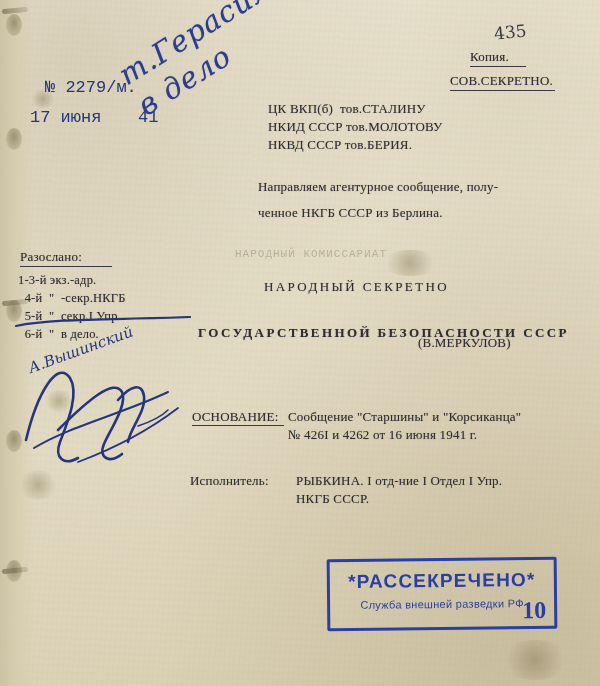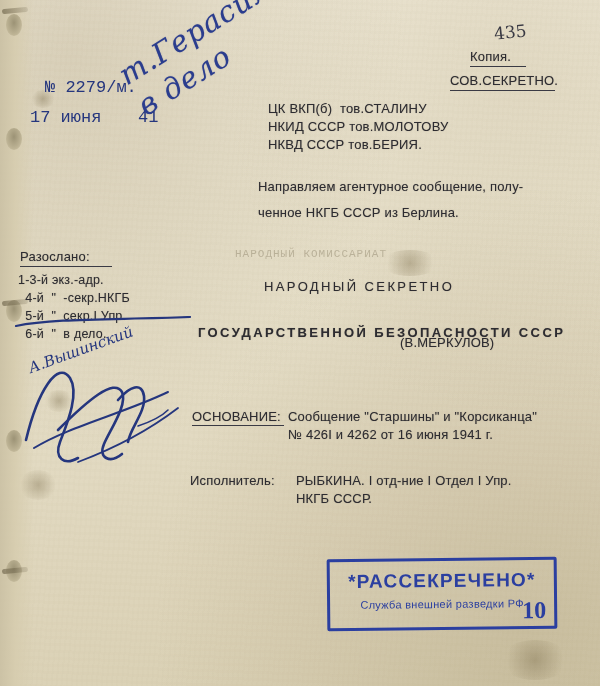--- a/index.html
+++ b/index.html
@@ -60,21 +60,21 @@
   }
   .blot {
     position: absolute;
     border-radius: 50%;
     background: radial-gradient(circle, rgba(110,95,60,.35), rgba(110,95,60,0) 70%);
     pointer-events: none;
   }
   
   .typed {
     position: absolute;
-    font-family: Liberation Sans, sans-serif;
+    font-family: Liberation Serif, serif;
     color: #2d2c31;
     white-space: pre;
     line-height: 1.42;
     letter-spacing: .2px;
     text-shadow: 0 0 1px rgba(60,55,45,.35);
   }
   .t12 { font-size: 12.5px; }
   .t13 { font-size: 13px; }
   .bold { font-weight: bold; margin-top: 28px; }
   .spaced { letter-spacing: 2.4px; }
@@ -226,21 +226,21 @@
 
   <div class="typed t13" style="left:20px; top:248px;">Разослано:</div>
   <div style="position:absolute; left:20px; top:266px; width:92px; height:1px; background:#3a3a44;"></div>
   <div class="typed t12" style="left:18px; top:272px;">1-3-й экз.-адр.</div>
   <div class="typed t12" style="left:18px; top:290px;">  4-й  "  -секр.НКГБ</div>
   <div class="typed t12" style="left:18px; top:308px;">  5-й  "  секр.I Упр.</div>
   <div class="typed t12" style="left:18px; top:326px;">  6-й  "  в дело.</div>
 
   <div class="typed t13 spaced" style="left:264px; top:278px;">НАРОДНЫЙ СЕКРЕТНО</div>
   <div class="typed t13 bold spaced" style="left:198px; top:296px;">ГОСУДАРСТВЕННОЙ БЕЗОПАСНОСТИ СССР</div>
-  <div class="typed t13" style="left:400px; top:334px;">(В.МЕРКУЛОВ)</div>
+  <div class="typed t13" style="left:418px; top:334px;">(В.МЕРКУЛОВ)</div>
 
   <div class="typed t13" style="left:192px; top:408px;">ОСНОВАНИЕ:</div>
   <div style="position:absolute; left:192px; top:425px; width:92px; height:1px; background:#3a3a44;"></div>
   <div class="typed t13" style="left:288px; top:408px;">Сообщение "Старшины" и "Корсиканца"</div>
   <div class="typed t13" style="left:288px; top:426px;">№ 426I и 4262 от 16 июня 1941 г.</div>
 
   <div class="typed t13" style="left:190px; top:472px;">Исполнитель:</div>
   <div class="typed t13" style="left:296px; top:472px;">РЫБКИНА. I отд-ние I Отдел I Упр.</div>
   <div class="typed t13" style="left:296px; top:490px;">НКГБ СССР.</div>
 

